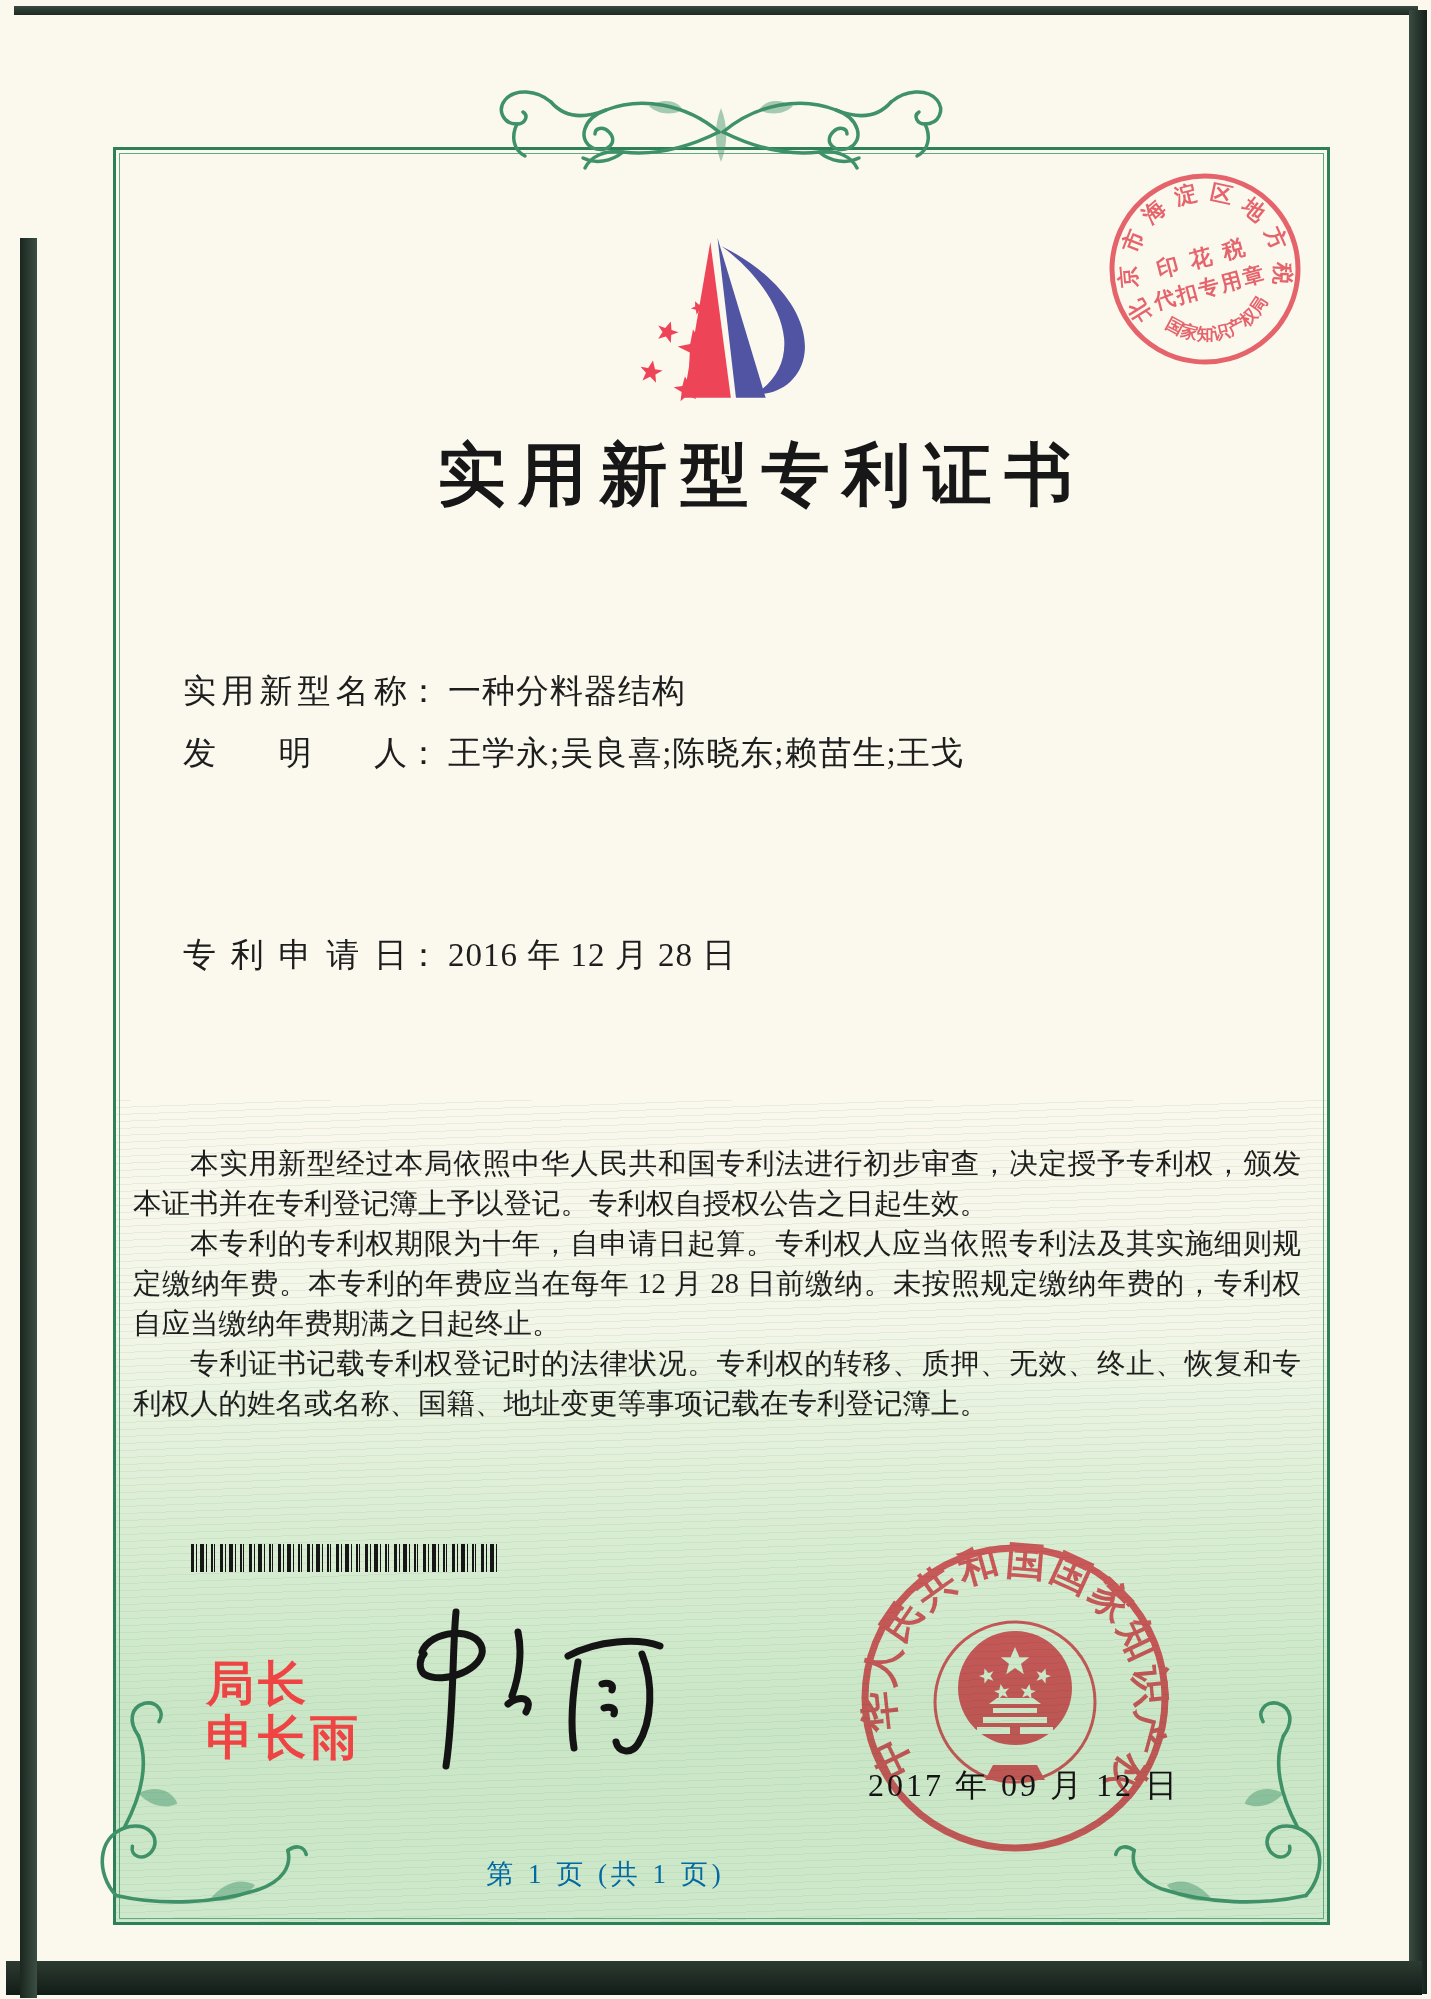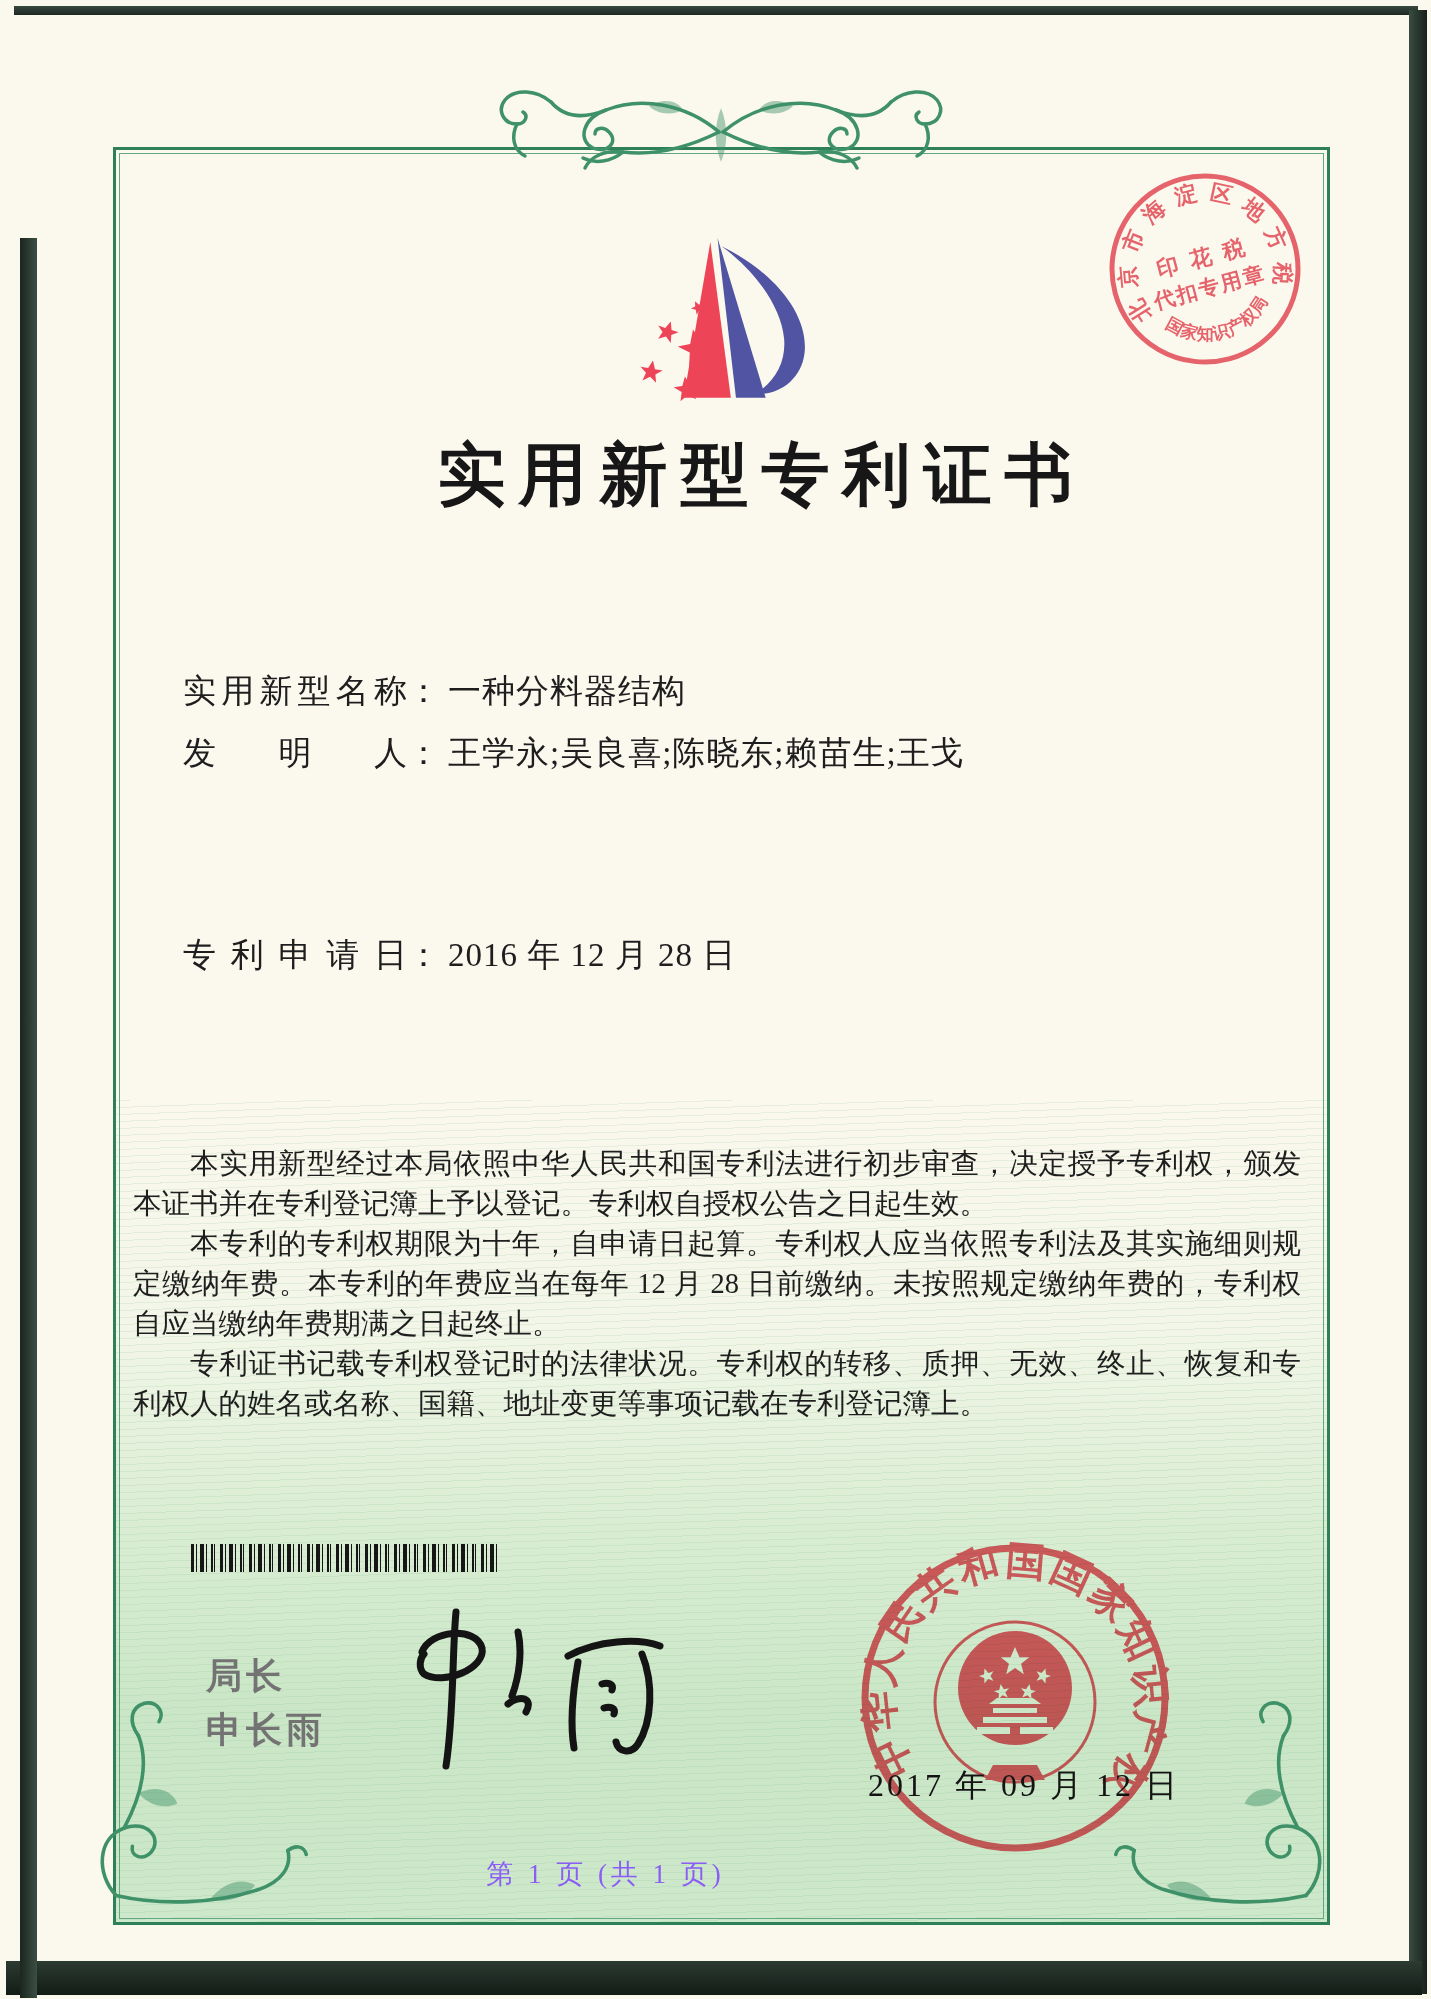--- a/index.html
+++ b/index.html
@@ -86,21 +86,21 @@
       #161616 0 3px,  transparent 3px 5px,
       #161616 5px 6px, transparent 6px 9px,
       #161616 9px 13px, transparent 13px 15px,
       #161616 15px 16px, transparent 16px 20px,
       #161616 20px 22px, transparent 22px 23px,
       #161616 23px 24px, transparent 24px 29px);
   }
 
   .director{position:absolute;left:206px;z-index:6;
     font-family:"Liberation Sans","DejaVu Sans",sans-serif;
-    font-weight:600;font-size:36px;color:#737373;letter-spacing:4px;}
+    font-weight:600;font-size:48px;color:#ef4444;letter-spacing:4px;}
   .director-label{top:1652px;}
   .director-name{top:1706px;}
 
   .signature{position:absolute;left:378px;top:1602px;width:300px;height:180px;z-index:6;}
   .signature path{stroke:#141414;stroke-width:7;fill:none;stroke-linecap:round;stroke-linejoin:round;}
 
   .tax-stamp{position:absolute;left:1094px;top:158px;width:222px;height:222px;z-index:7;
     transform:rotate(-15deg);opacity:0.92;mix-blend-mode:multiply;}
   .tax-stamp text,.tax-stamp textPath{
     font-family:"Liberation Sans","DejaVu Sans",sans-serif;font-weight:600;}
@@ -110,21 +110,21 @@
   .office-seal text,.office-seal textPath{
     font-family:"Liberation Sans","DejaVu Sans",sans-serif;font-weight:700;}
 
   .issue-date{
     position:absolute;left:868px;top:1764px;z-index:8;
     font-size:32px;letter-spacing:3px;color:#131313;white-space:nowrap;
   }
 
   .page-footer{
     position:absolute;left:113px;top:1856px;width:985px;z-index:8;
-    text-align:center;font-size:27px;letter-spacing:4px;color:#8b5cf6;
+    text-align:center;font-size:27px;letter-spacing:4px;color:#0369a1;
   }
 </style>
 </head>
 <body>
 
 <div class="page">
 
   <div class="paper"></div>
 
   <div class="edge edge-top"></div>

